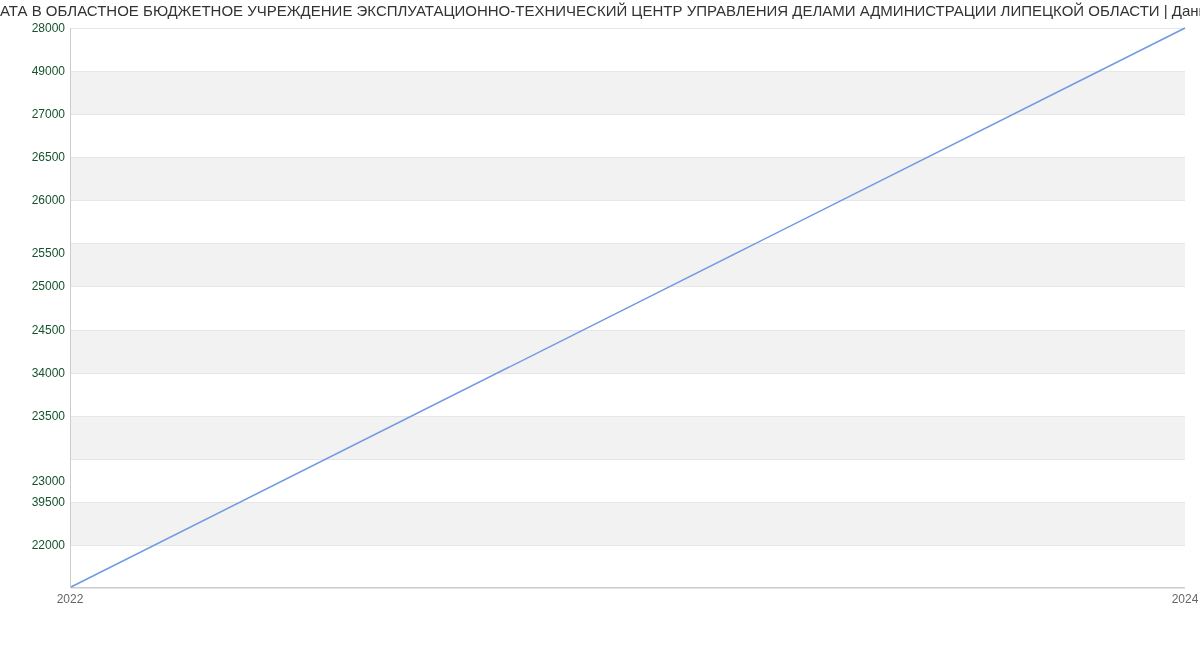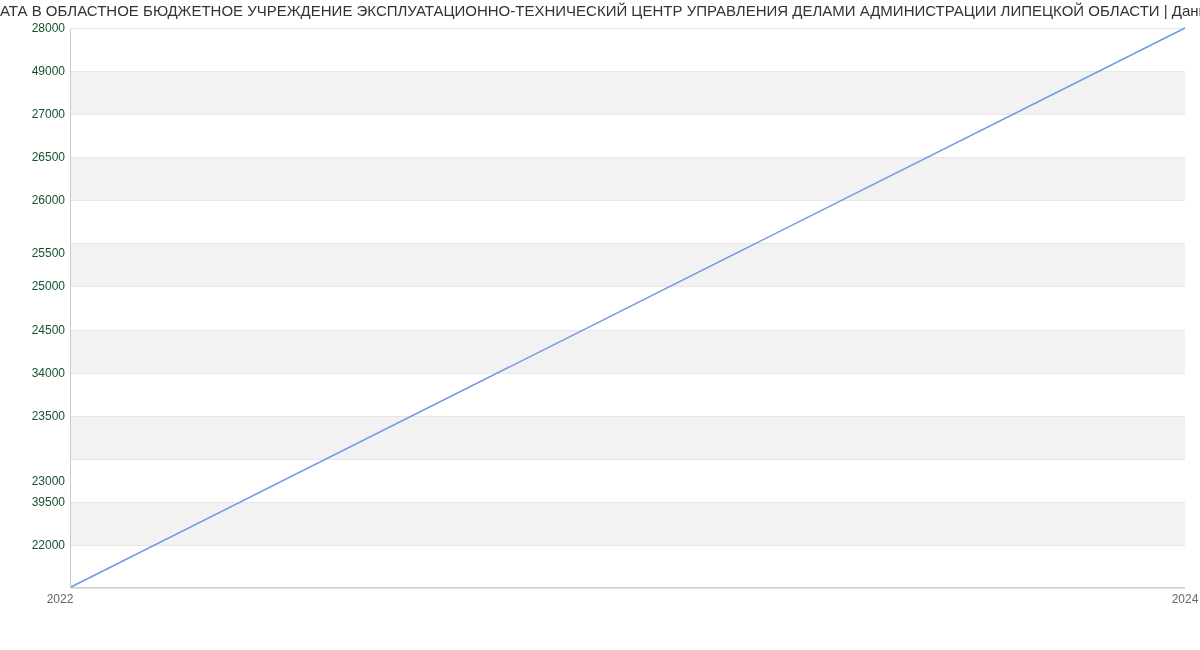--- a/index.html
+++ b/index.html
@@ -106,14 +106,14 @@
 <div class="y-tick" style="top: 415.692px;">23500</div>
 <div class="y-tick" style="top: 372.615px;">34000</div>
 <div class="y-tick" style="top: 329.538px;">24500</div>
 <div class="y-tick" style="top: 286.462px;">25000</div>
 <div class="y-tick" style="top: 243.385px; margin-top: 10px;">25500</div>
 <div class="y-tick" style="top: 200.308px;">26000</div>
 <div class="y-tick" style="top: 157.231px;">26500</div>
 <div class="y-tick" style="top: 114.154px;">27000</div>
 <div class="y-tick" style="top: 71.0769px;">49000</div>
 <div class="y-tick" style="top: 28px;">28000</div>
-<div class="x-tick" style="left: 60px;">2022</div>
+<div class="x-tick" style="left: 70px;">2022</div>
 <div class="x-tick" style="left: 1185px;">2024</div>
 
 </body></html>

